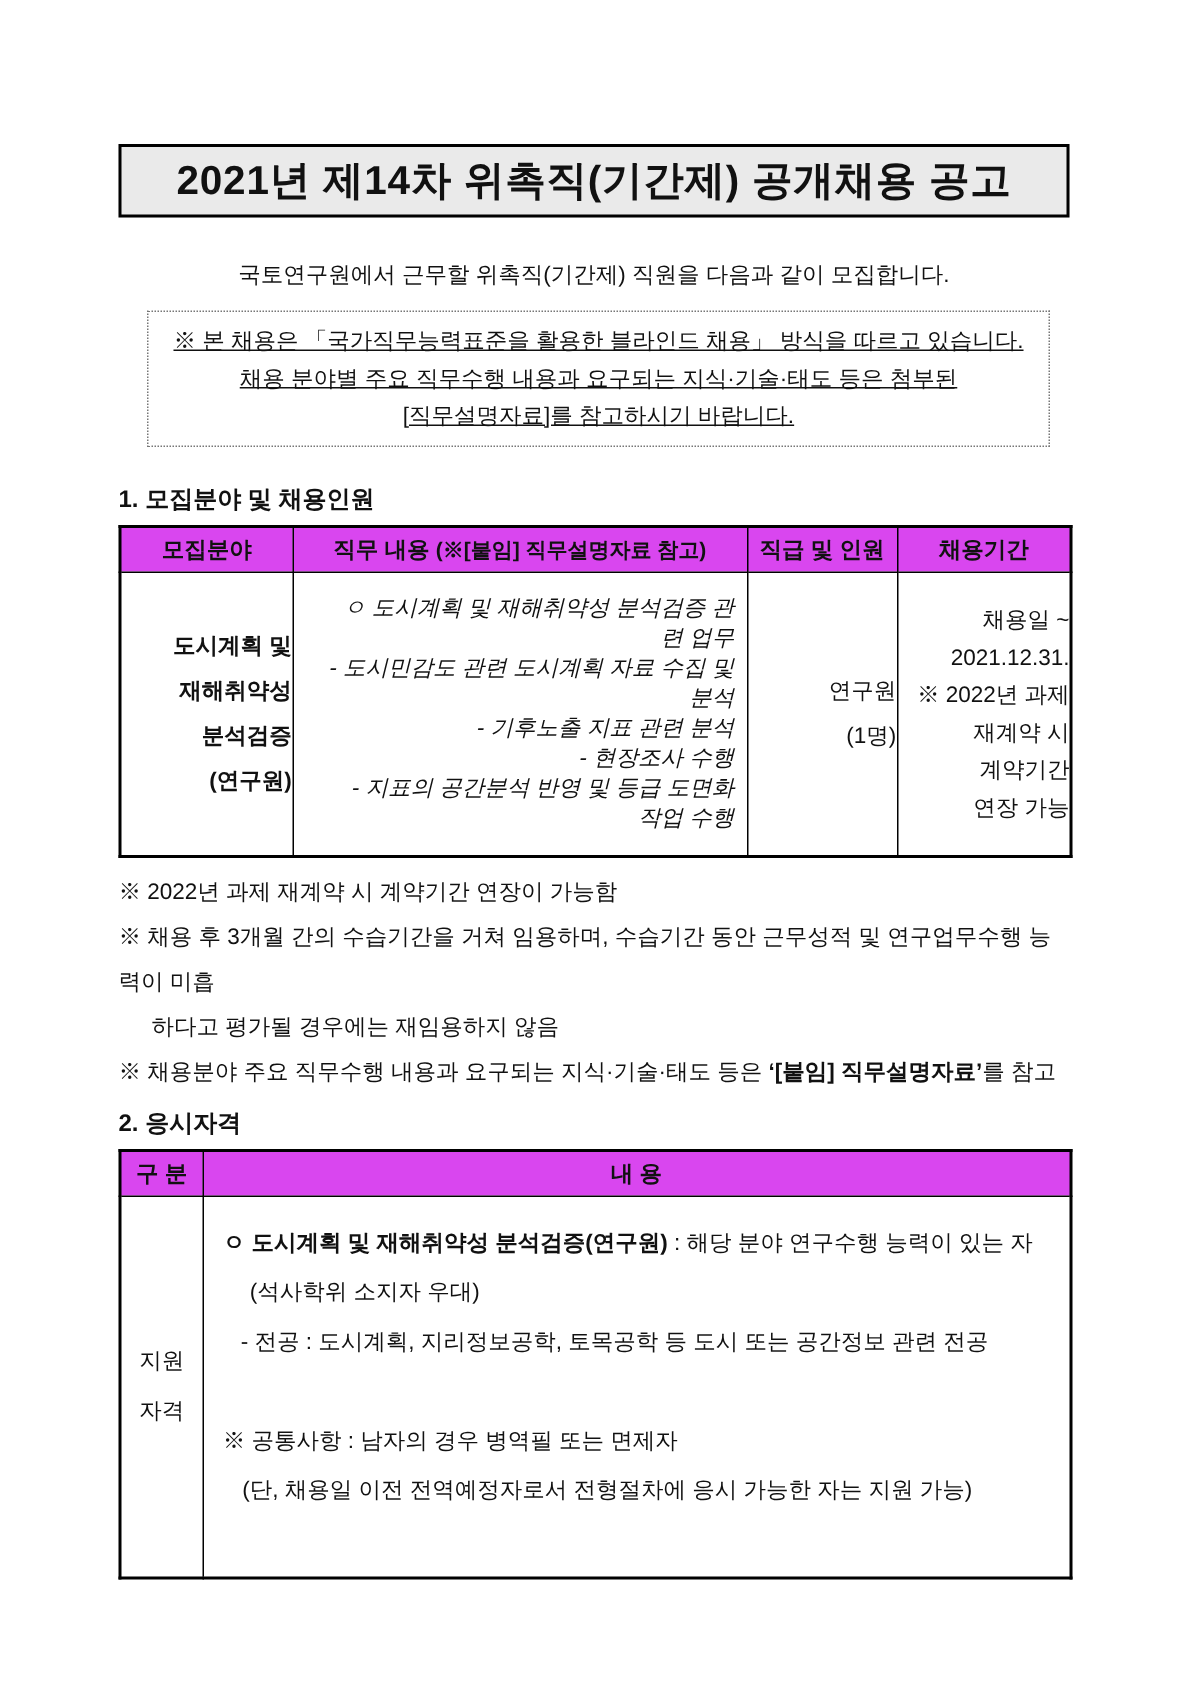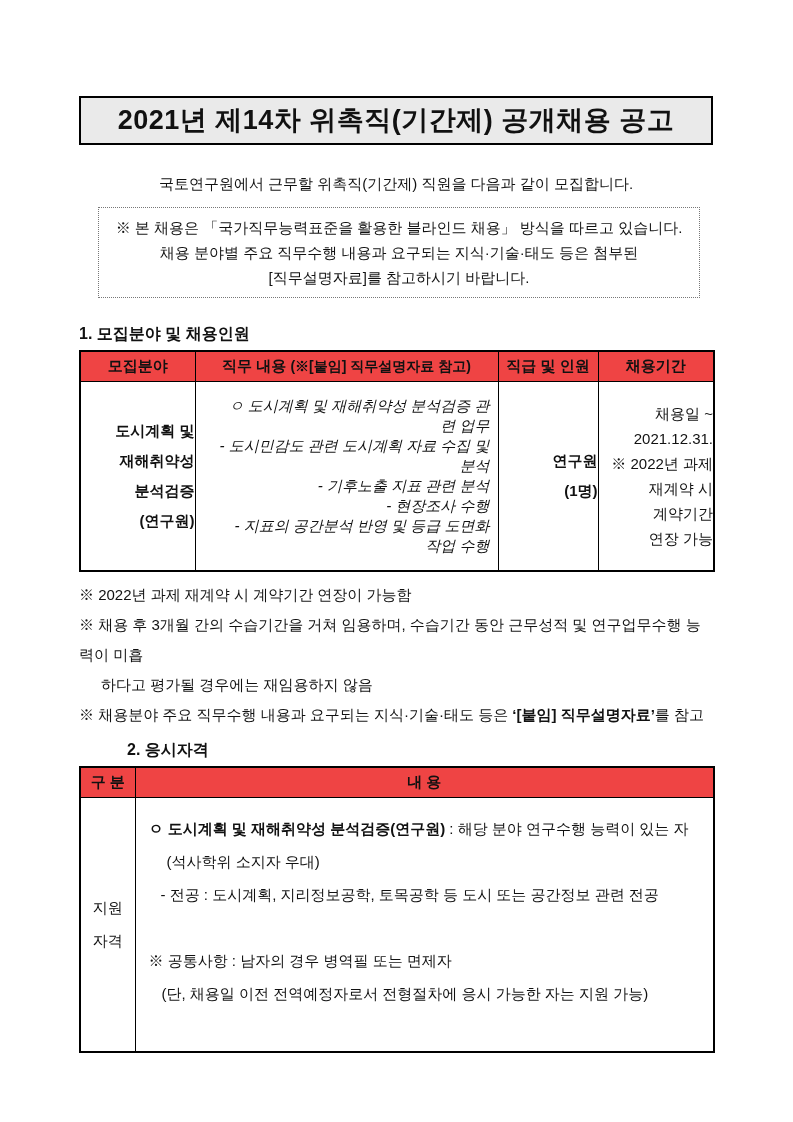--- a/index.html
+++ b/index.html
@@ -39,43 +39,44 @@
   }
 
   
   .notice-box {
     margin-top: 12px;
     margin-left: 19px;
     width: 602px;
     border: 1px dotted #777;
     padding: 7px 6px;
     text-align: center;
+    text-decoration: underline;
   }
   .notice-box p { margin: 0; line-height: 25px; font-size: 15px; }
 
   
   .section-heading {
     font-size: 16px;
     font-weight: bold;
     line-height: 20px;
   }
   .section-heading.s1 { margin-top: 26px; }
-  .section-heading.s2 { margin-top: 10px; margin-left: 48px; }
+  .section-heading.s2 { margin-top: 10px; }
 
   
   table {
     border-collapse: collapse;
     table-layout: fixed;
     border: 2px solid #000;
     margin-top: 6px;
     width: 634px;
   }
   th, td { border: 1px solid #000; padding: 0; vertical-align: middle; }
   th {
-    background: #ef4444;
+    background: #d946ef;
     font-weight: bold;
     font-size: 15px;
     height: 30px;
     text-align: center;
   }
   .duty-sub { font-size: 14px; font-weight: bold; }
 
   
   .t1 .col-field  { width: 115px; }
   .t1 .col-duty   { width: 303px; }
@@ -85,21 +86,21 @@
   .cell-center { text-align: right; }
   .field-lines div { line-height: 30px; font-weight: bold; }
   .duty-cell { padding: 0 8px; }
   .duty-cell div {
     line-height: 20px;
     padding-left: 26px;
     text-indent: -13px;
     text-align: right;
     font-style: italic;
   }
-  .rank-lines div { line-height: 30px; font-weight: bold; }
+  .rank-lines div { line-height: 30px; font-weight: normal; }
   .period-lines div { line-height: 25px; }
 
   
   .notes { margin-top: 8px; }
   .notes p { margin: 0; line-height: 30px; font-size: 15px; }
   .notes .wrap-indent { padding-left: 22px; }
   .notes b { font-weight: bold; }
 
   
   .t2 .col-cat { width: 55px; }

